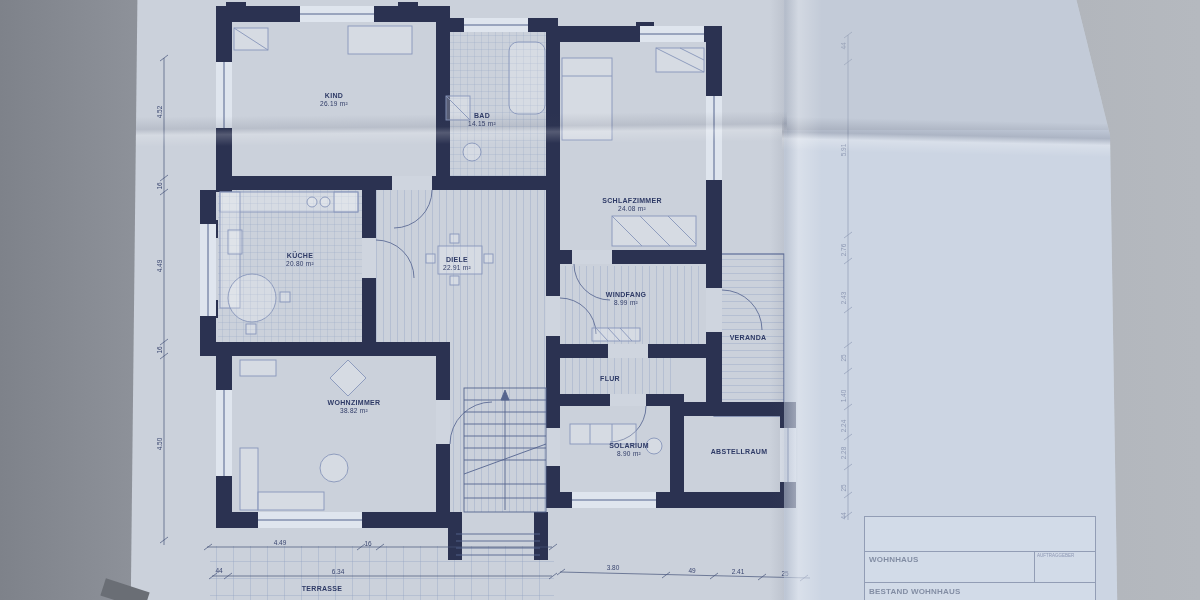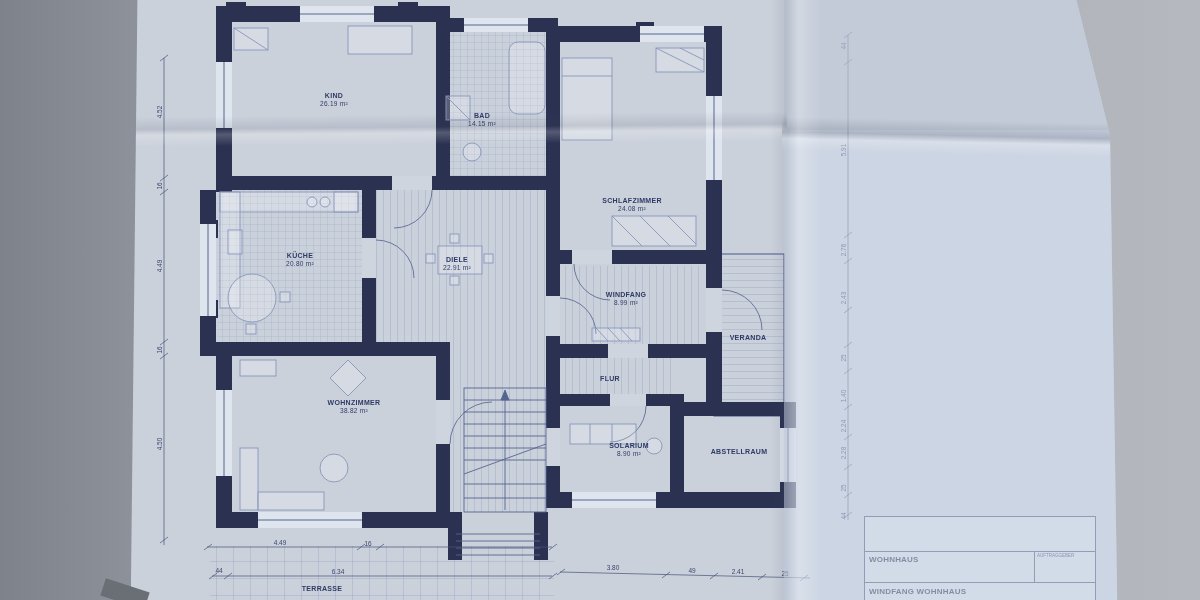--- a/index.html
+++ b/index.html
@@ -337,21 +337,21 @@
     <span class="dim hdim" style="left:773px;top:573px">25</span>
 
     <div class="titleblock">
       <div class="tb-row1"></div>
       <div class="tb-row2">
         <div class="tb-proj">
           <div class="tb-line">WOHNHAUS</div>
         </div>
         <div class="tb-corner">AUFTRAGGEBER</div>
       </div>
-      <div class="tb-row3">WINDFANG WOHNHAUS</div>
+      <div class="tb-row3">BESTAND WOHNHAUS</div>
     </div>
 
     <div class="tint-right"></div>
     <div class="tint-topright"></div>
     <div class="crease-h-left"></div>
     <div class="crease-h-right"></div>
     <div class="crease-v"></div>
   </div>
   <div class="corner-tear"></div>
 </div>

